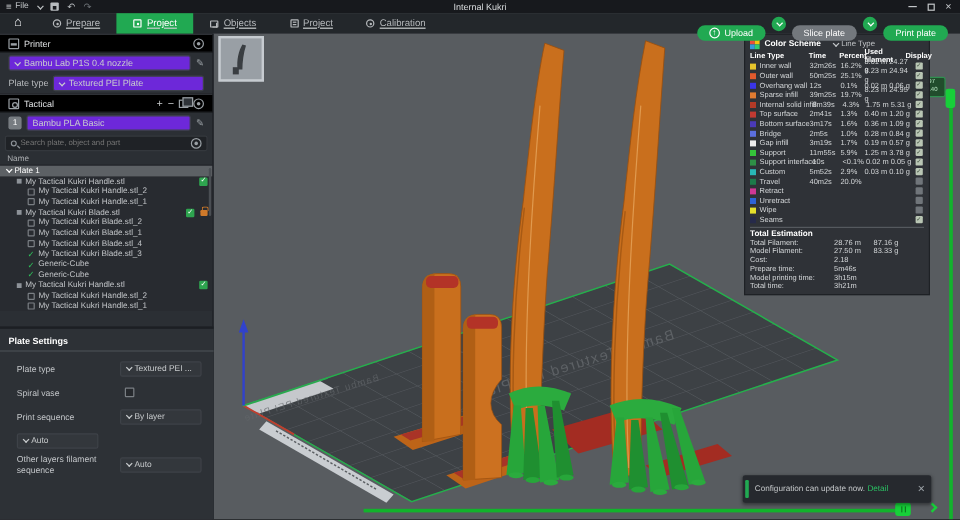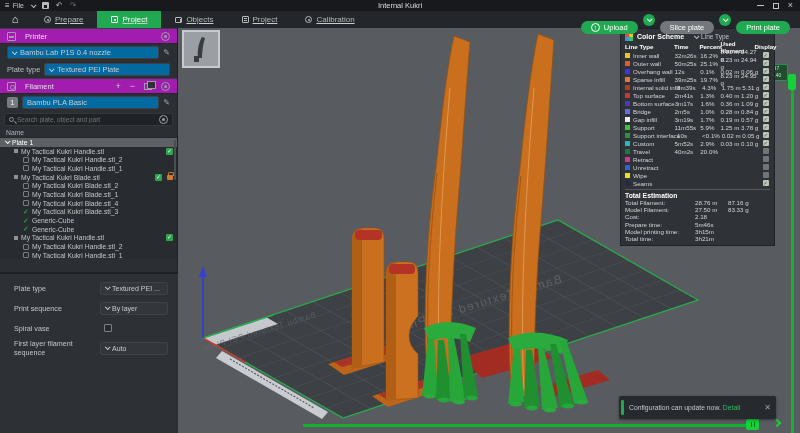--- a/index.html
+++ b/index.html
@@ -38,29 +38,29 @@
   .ti.gauge:after { content:""; position:absolute; left:2px; top:2px; width:2px; height:2px; background:currentColor; border-radius:50%; }
   .actions { margin-left:auto; display:flex; align-items:center; gap:5px; padding-right:10px; }
   .btn { height:13px; border-radius:7px; display:flex; align-items:center; gap:4px; padding:4px 10px; font-size:7.5px; color:#fff;margin-top:16px; }
   .btn.green { background:#21a952; }
   .btn.grey { background:#73787d; }
   .drop-circle { width:12px; height:12px; border-radius:50%; background:#21a952; display:flex; align-items:center; justify-content:center; color:#fff; }
   .up-ic { width:9px; height:9px; border:1px solid #fff; border-radius:50%; font-size:7px; line-height:7px; text-align:center; color:#fff; }
 
   
   .sidebar { position:absolute; left:0; top:28px; width:178px; height:405px; background:#2b2f34; border-right:1px solid #1c1f23; z-index:15; font-size:7.5px; }
-  .sec-h { height:16px; display:flex; align-items:center; gap:9px; padding:0 7px; background:#a21caf; border-top:1px solid #3a3e44; border-bottom:1px solid #24272b; color:#dfe1e3; }
+  .sec-h { height:16px; display:flex; align-items:center; gap:4px; padding:0 7px; background:#000000; border-top:1px solid #3a3e44; border-bottom:1px solid #24272b; color:#dfe1e3; }
   .sec-ic { width:9px; height:9px; border:1px solid #9aa0a5; border-radius:1px; position:relative; flex:0 0 auto; }
   .sec-ic.printer:after { content:""; position:absolute; left:1px; top:3px; width:5px; height:2px; background:#9aa0a5; }
   .sec-ic.fil:after { content:""; position:absolute; left:2px; top:2px; width:3px; height:3px; border:1px solid #9aa0a5; border-radius:50%; }
   .sec-ic.proc:after { content:""; position:absolute; left:1px; top:2px; width:5px; height:1px; background:#9aa0a5; box-shadow:0 2px 0 #9aa0a5; }
   .gear { margin-left:auto; width:9px; height:9px; border:1px solid #9aa0a5; border-radius:50%; position:relative; }
   .gear:after { content:""; position:absolute; left:2px; top:2px; width:3px; height:3px; background:#9aa0a5; border-radius:50%; }
   .field { height:17px; display:flex; align-items:center; gap:4px; padding:0 7px; color:#c9ccce; }
-  .combo { flex:1; display:flex; align-items:center; gap:4px; height:13px; padding:0 4px; background:#0369a1; border:1px solid #3e4248; border-radius:2px; overflow:hidden; white-space:nowrap; }
+  .combo { flex:1; display:flex; align-items:center; gap:4px; height:13px; padding:0 4px; background:#6d28d9; border:1px solid #3e4248; border-radius:2px; overflow:hidden; white-space:nowrap; }
   .pencil { color:#9aa0a5; font-size:8px; }
   .lbl { color:#b9bcbf; }
   .plus,.minus { color:#c9ccce; font-size:9px; line-height:1; }
   .copy-ic { width:8px; height:7px; border:1px solid #9aa0a5; position:relative; }
   .copy-ic:after { content:""; position:absolute; left:2px; top:-3px; width:7px; height:6px; border:1px solid #9aa0a5; background:#2e3237; }
   .badge1 { width:11px; height:11px; background:#777c81; color:#fff; border-radius:2px; font-size:7px; display:flex; align-items:center; justify-content:center; }
   .seg { display:flex; align-items:center; gap:5px; margin-left:4px; }
   .pill { background:#21a952; color:#fff; border-radius:7px; padding:1px 6px; font-size:7px; }
   .adv { margin-left:auto; display:flex; align-items:center; gap:4px; }
   .toggle { width:16px; height:9px; background:#21a952; border-radius:5px; position:relative; }
@@ -325,21 +325,21 @@
     </div>
     <div class="field">
       <span class="lbl">Plate type</span>
       <div class="combo">
         <span class="chev"></span>
         <span>Textured PEI Plate</span>
       </div>
     </div>
     <div class="sec-h">
       <span class="sec-ic fil"></span>
-      <span>Filament</span>
+      <span>Tactical</span>
       <span class="plus" style="margin-left:auto">+</span>
       <span class="minus">−</span>
       <span class="copy-ic"></span>
       <span class="gear" style="margin-left:0"></span>
     </div>
     <div class="field">
       <span class="badge1">1</span>
       <div class="combo">
         <span>Bambu PLA Basic</span>
       </div>
@@ -422,41 +422,48 @@
           <span>My Tactical Kukri Handle.stl_2</span>
           <span class="t-spacer"></span>
         </div>
         <div class="trow" style="padding-left: 23px;">
           <span class="cb-empty"></span>
           <span>My Tactical Kukri Handle.stl_1</span>
           <span class="t-spacer"></span>
         </div>
       </div>
     <div class="platesettings">
+      <div class="ps-h">Plate Settings</div>
       <div id="ps-rows">
           <div class="ps-row">
             <div class="ps-lbl">Plate type</div>
             <div class="ps-ctl">
               <span class="chev"></span>
               <span>Textured PEI ...</span>
             </div>
           </div>
           <div class="ps-row">
+            <div class="ps-lbl">Spiral vase</div>
+            <span class="ps-cb"></span>
+          </div>
+          <div class="ps-row">
             <div class="ps-lbl">Print sequence</div>
             <div class="ps-ctl">
               <span class="chev"></span>
               <span>By layer</span>
             </div>
           </div>
           <div class="ps-row">
-            <div class="ps-lbl">Spiral vase</div>
-            <span class="ps-cb"></span>
+            <div class="ps-ctl">
+              <span class="chev"></span>
+              <span>Auto</span>
+            </div>
           </div>
           <div class="ps-row">
-            <div class="ps-lbl">First layer filament sequence</div>
+            <div class="ps-lbl">Other layers filament sequence</div>
             <div class="ps-ctl">
               <span class="chev"></span>
               <span>Auto</span>
             </div>
           </div>
         </div>
     </div>
   </div>
 
   <div class="legend">

